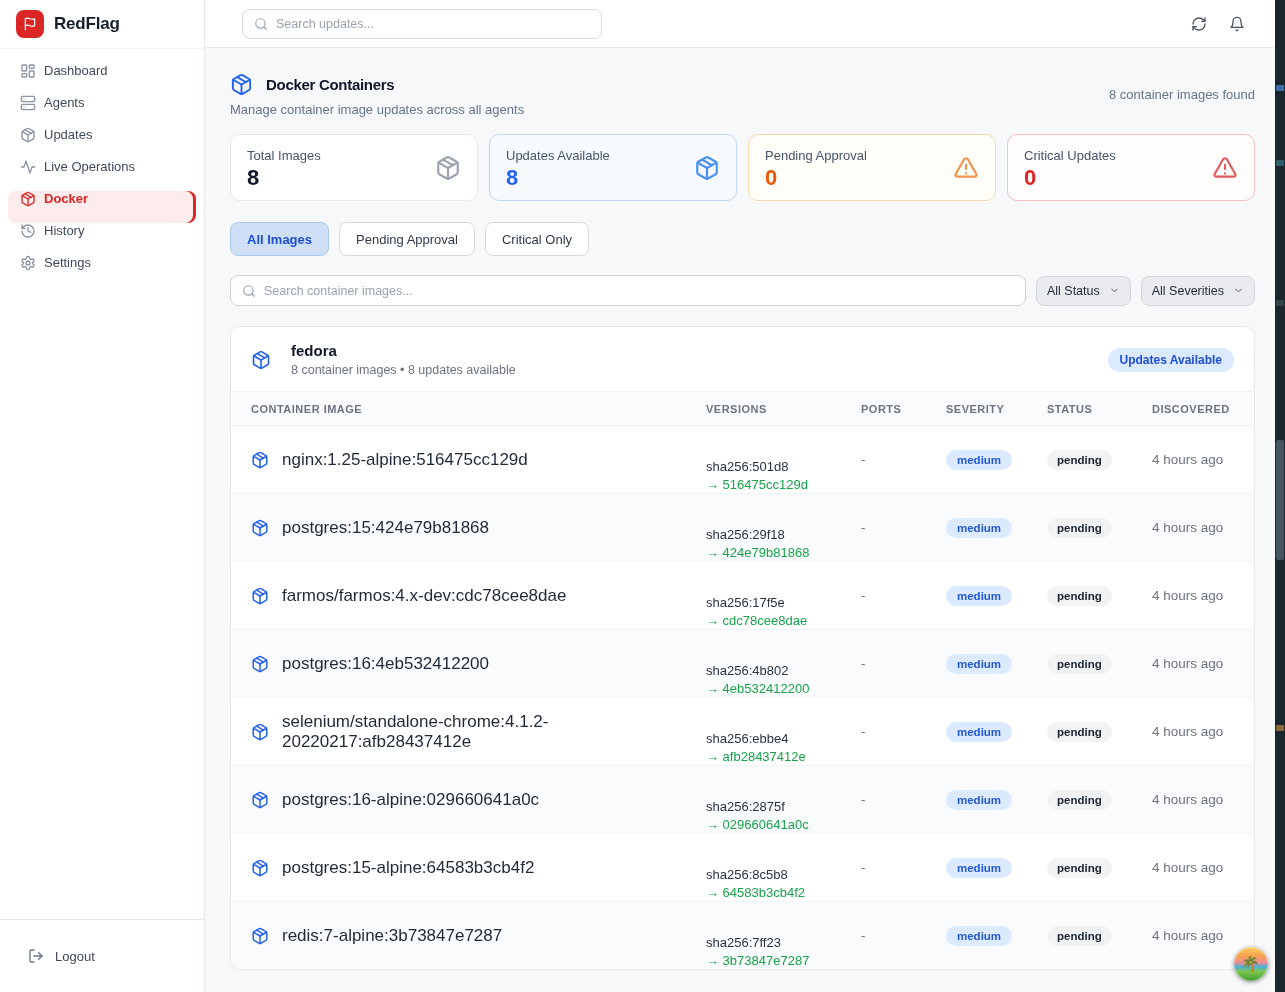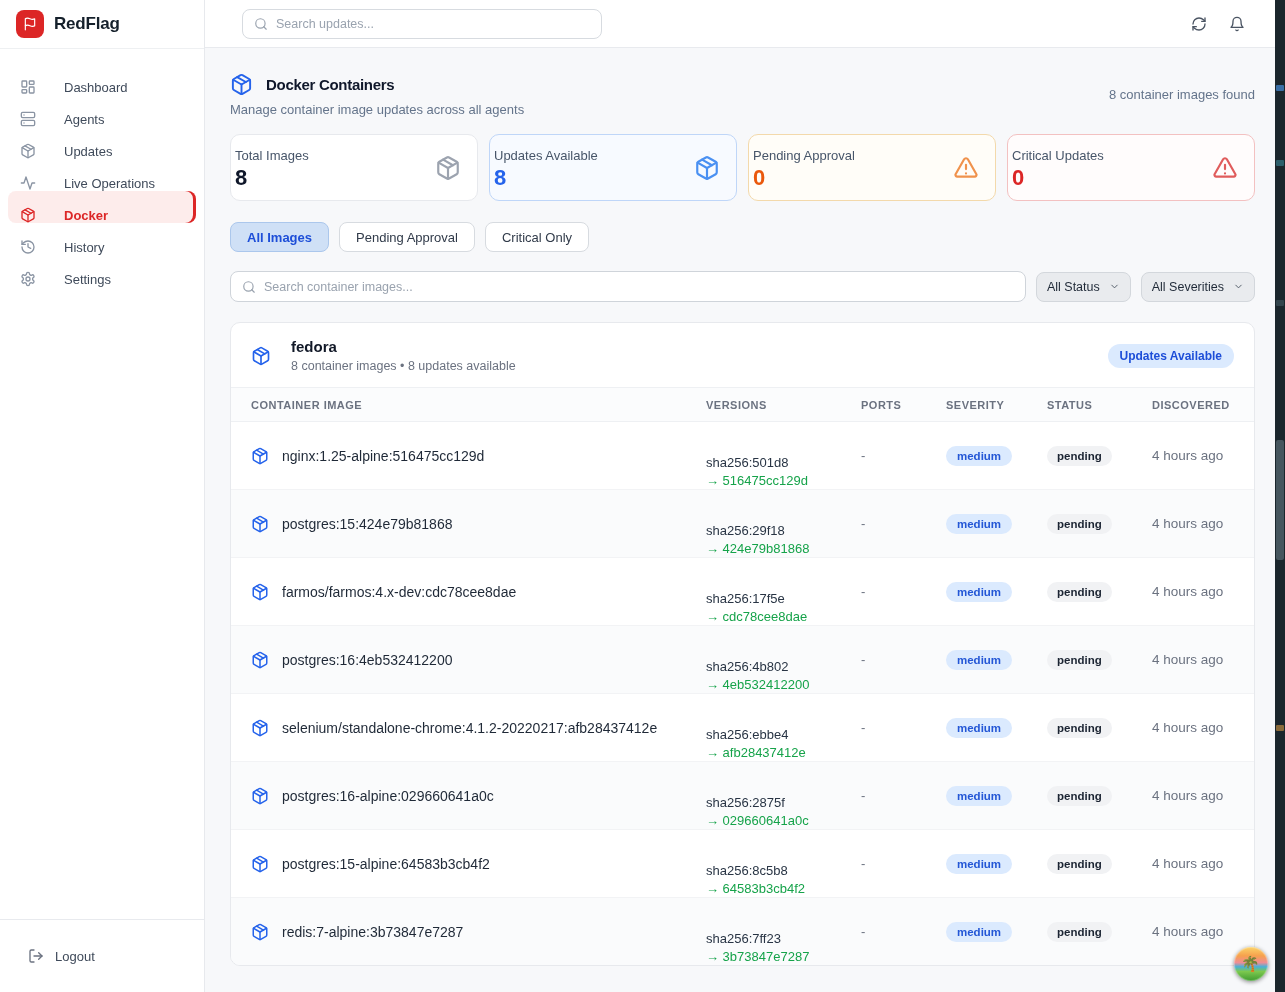--- a/index.html
+++ b/index.html
@@ -8,21 +8,21 @@
   body { font-family:"Liberation Sans", sans-serif; background:#f7f8fa; position:relative; color:#1f2937; }
   svg { display:block; }
 
   
   .sidebar { position:absolute; left:0; top:0; width:205px; height:100%; background:#ffffff; border-right:1px solid #e7e9ed; z-index:5; }
   .brand { height:49px; display:flex; align-items:center; gap:10px; padding:0 16px; border-bottom:1px solid #eef0f2; }
   .brand-logo { width:28px; height:28px; border-radius:8px; background:#dc2626; display:flex; align-items:center; justify-content:center; flex:0 0 auto; }
   .brand-logo svg { width:14px; height:14px; stroke:#ffffff; }
   .brand-name { font-size:17px; font-weight:700; color:#15202b; letter-spacing:-0.2px; }
   .nav { padding:14px 8px; display:flex; flex-direction:column; gap:0; }
-  .nav-item { height:32px; display:flex; align-items:flex-end; gap:28px; padding:0 12px; border-radius:8px; font-size:13px; color:#3f4a5a; cursor:pointer; }
+  .nav-item { height:32px; display:flex; align-items:flex-start; gap:8px; padding:0 12px; border-radius:8px; font-size:13px; color:#3f4a5a; cursor:pointer; }
   .nav-item .nav-icon svg { width:16px; height:16px; stroke:#8a94a3; }
   .nav-item.active { background:#fdeceb; color:#dc2626; font-weight:600; box-shadow:inset -3px 0 0 #dc2626; }
   .nav-item.active .nav-icon svg { stroke:#dc2626; }
   .sidebar-footer { position:absolute; left:0; right:0; bottom:0; border-top:1px solid #e8eaee; padding:28px; }
   .logout { display:flex; align-items:center; gap:11px; font-size:13px; color:#3f4a5a; cursor:pointer; }
   .logout svg { width:16px; height:16px; stroke:#6b7280; }
 
   
   .topbar { position:absolute; left:205px; right:0; top:0; height:48px; background:#ffffff; border-bottom:1px solid #e8eaee; display:flex; align-items:center; padding:0 40px 0 37px; z-index:3; }
   .search-box { width:360px; height:30px; border:1px solid #d7dbe0; border-radius:8px; display:flex; align-items:center; gap:8px; padding:0 11px; background:#fff; }
@@ -37,38 +37,38 @@
   .content { position:absolute; left:205px; top:48px; right:0; bottom:0; padding:25px 30px 0 25px; }
   .page-head { display:flex; align-items:flex-start; }
   .page-head-left { }
   .title-row { display:flex; align-items:center; gap:13px; }
   .title-row svg { width:23px; height:23px; stroke:#2563eb; }
   .page-title { font-size:15px; font-weight:700; color:#0f172a; letter-spacing:-0.3px; }
   .page-subtitle { font-size:13px; color:#64748b; margin-top:6px; }
   .found-text { margin-left:auto; margin-top:14px; font-size:13px; color:#64748b; }
 
   .stats { margin-top:17px; display:grid; grid-template-columns:repeat(4,1fr); gap:11px; }
-  .stat-card { position:relative; height:67px; border-radius:10px; padding:13px 4px; border:1px solid #e7e9ed; background:#fff; }
+  .stat-card { position:relative; height:67px; border-radius:10px; padding:13px 16px; border:1px solid #e7e9ed; background:#fff; }
   .stat-label { font-size:13px; color:#475569; }
   .stat-value { font-size:22px; font-weight:700; margin-top:2px; color:#0f172a; }
   .stat-icon { position:absolute; right:16px; top:50%; transform:translateY(-50%); }
   .stat-icon svg { width:26px; height:26px; }
   .stat-card.t-default .stat-icon svg { stroke:#9ca3af; }
   .stat-card.t-blue { background:#f7faff; border-color:#bfd6f8; }
   .stat-card.t-blue .stat-value { color:#2563eb; }
   .stat-card.t-blue .stat-icon svg { stroke:#4a90f2; }
   .stat-card.t-orange { background:#fffdf8; border-color:#f3d9ab; }
   .stat-card.t-orange .stat-value { color:#ea580c; }
   .stat-card.t-orange .stat-icon svg { stroke:#f0924c; }
   .stat-card.t-red { background:#fffcfc; border-color:#f3c1c1; }
   .stat-card.t-red .stat-value { color:#dc2626; }
   .stat-card.t-red .stat-icon svg { stroke:#e05c5c; }
 
   .filter-pills { margin-top:21px; display:flex; gap:10px; }
-  .pill { height:30px; display:flex; align-items:center; padding:9px 16px; border-radius:8px; border:1px solid #d7dbe0; background:#fff; font-size:13px; color:#303a49; font-weight:500; cursor:pointer; }
+  .pill { height:20px; display:flex; align-items:center; padding:16px 16px; border-radius:8px; border:1px solid #d7dbe0; background:#fff; font-size:13px; color:#303a49; font-weight:500; cursor:pointer; }
   .pill.active { background:#cfe0f6; border-color:#abc7ec; color:#1d4ed8; font-weight:700; }
 
   .toolbar { margin-top:19px; display:flex; gap:10px; align-items:center; }
   .toolbar .search-box { flex:1; height:31px; border-color:#cfd4da; }
   .select { height:30px; background:#e9ebee; border:1px solid #d3d7dc; border-radius:8px; display:flex; align-items:center; gap:9px; padding:0 10px; font-size:12.5px; color:#1f2937; cursor:pointer; flex:0 0 auto; }
   .select svg { width:11px; height:11px; stroke:#4b5563; }
 
   
   .table-card { margin-top:20px; background:#fff; border:1px solid #e7e9ed; border-radius:10px; overflow:hidden; }
   .group-header { display:flex; align-items:center; gap:20px; padding:15px 20px 14px; }
@@ -78,21 +78,21 @@
   .group-badge { margin-left:auto; background:#dbeafe; color:#1d4ed8; font-size:12px; font-weight:700; padding:5px 12px; border-radius:999px; }
 
   .tgrid { display:grid; grid-template-columns:455px 155px 85px 101px 105px 1fr; align-items:center; padding:0 20px; }
   .thead { height:35px; background:#fbfcfd; border-top:1px solid #eef0f3; border-bottom:1px solid #eef0f3; }
   .th { font-size:11px; font-weight:700; color:#6b7280; letter-spacing:0.5px; }
   .trow { min-height:58.6px; border-bottom:1px solid #f2f3f5; cursor:pointer; }
   .trow:nth-child(even) { background:#fafbfc; }
   .trow:last-child { border-bottom:none; }
   .cell-image { display:flex; align-items:center; gap:13px; }
   .cell-image svg { width:18px; height:18px; stroke:#2563eb; flex:0 0 auto; }
-  .img-name { font-size:14px; color:#1f2937; font-weight:500; }
+  .img-name { font-size:17px; color:#1f2937; font-weight:500; }
   .cell-versions { line-height:17px; }
   .sha { font-size:13px; color:#283444;margin-top:32px; }
   .target { font-size:13px; color:#16a34a; margin-top:1px; }
   .cell-ports { font-size:13px; color:#6b7280; }
   .sev-pill { display:inline-block; background:#dbeafe; color:#2457d6; font-size:11.5px; font-weight:700; padding:4px 11px; border-radius:999px; }
   .status-pill { display:inline-block; background:#f1f2f4; color:#1b2432; font-size:11.5px; font-weight:700; padding:4px 10px; border-radius:999px; }
   .cell-disc { font-size:13.5px; color:#6b7280; }
 
   
   .scroll-strip { position:absolute; right:0; top:0; bottom:0; width:10px; background:#1b262c; z-index:10; }

